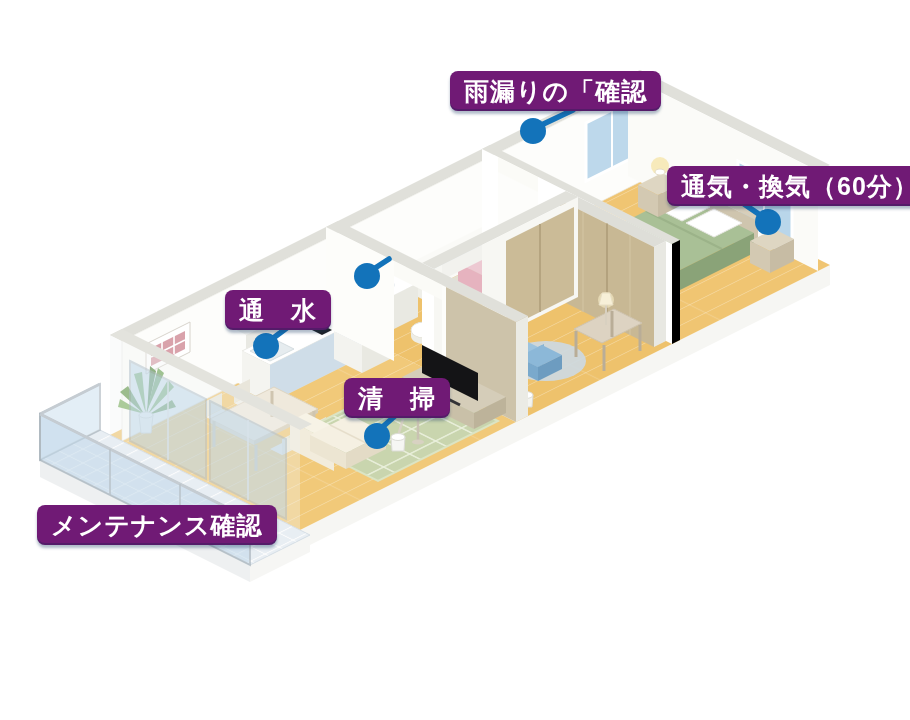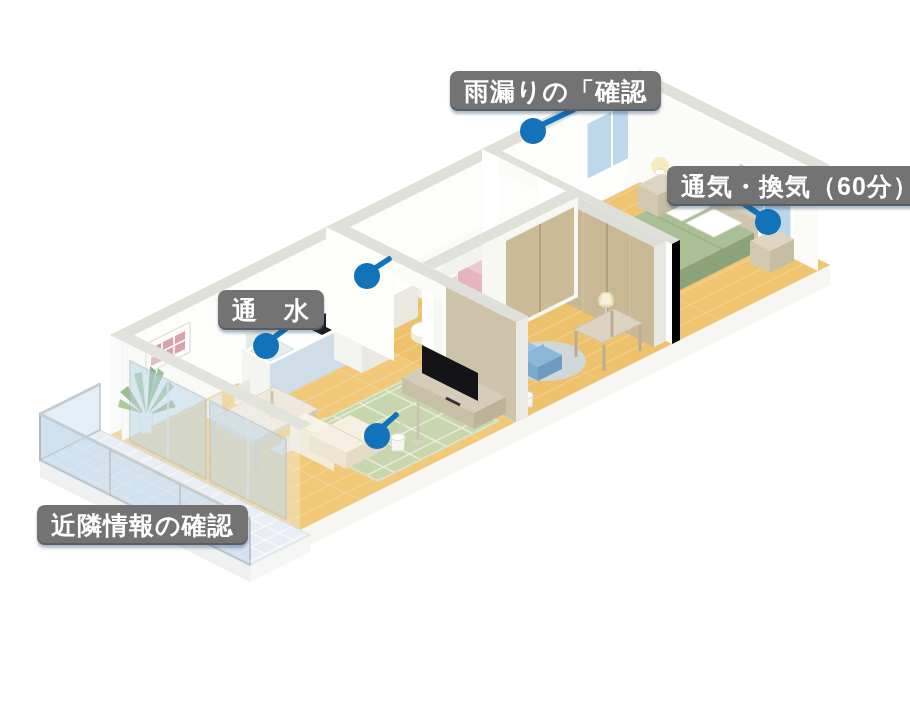--- a/index.html
+++ b/index.html
@@ -2,21 +2,21 @@
 <html><head>
 <meta charset="utf-8">
 <style>
   html,body{margin:0;padding:0;background:#ffffff;}
   body{width:910px;height:720px;position:relative;overflow:hidden;
        font-family:"Liberation Sans","DejaVu Sans",sans-serif;}
   .stage{position:absolute;left:0;top:0;width:910px;height:720px;}
   svg{position:absolute;left:0;top:0;}
   .callout{
     position:absolute;
-    background:#737373;
+    background:#701a75;
     color:#ffffff;
     font-weight:bold;
     font-size:25px;
     line-height:40px;
     padding:0 14px;
     border-radius:8px;
     white-space:nowrap;
     letter-spacing:1px;
     box-shadow:0 3px 3px rgba(30,60,100,0.35), inset 0 -2px 0 rgba(0,30,70,0.25);
     z-index:5;
@@ -321,16 +321,17 @@
     <circle cx="533" cy="131" r="13"></circle>
     <circle cx="768" cy="222" r="13"></circle>
     <circle cx="367" cy="276" r="13"></circle>
     <circle cx="266" cy="346" r="13"></circle>
     <circle cx="377" cy="436" r="13"></circle>
   </g>
 </svg>
 
   <div class="callout" style="left:450px;top:71px;">雨漏りの「確認</div>
   <div class="callout" style="left:667px;top:166px;">通気・換気（60分）</div>
-  <div class="callout" style="left:218px;top:290px;">通　水</div>
-  <div class="callout" style="left:37px;top:505px;">近隣情報の確認</div>
+  <div class="callout" style="left:225px;top:290px;">通　水</div>
+  <div class="callout" style="left:344px;top:378px;">清　掃</div>
+  <div class="callout" style="left:37px;top:505px;">メンテナンス確認</div>
 
 </div>
 
 </body></html>

